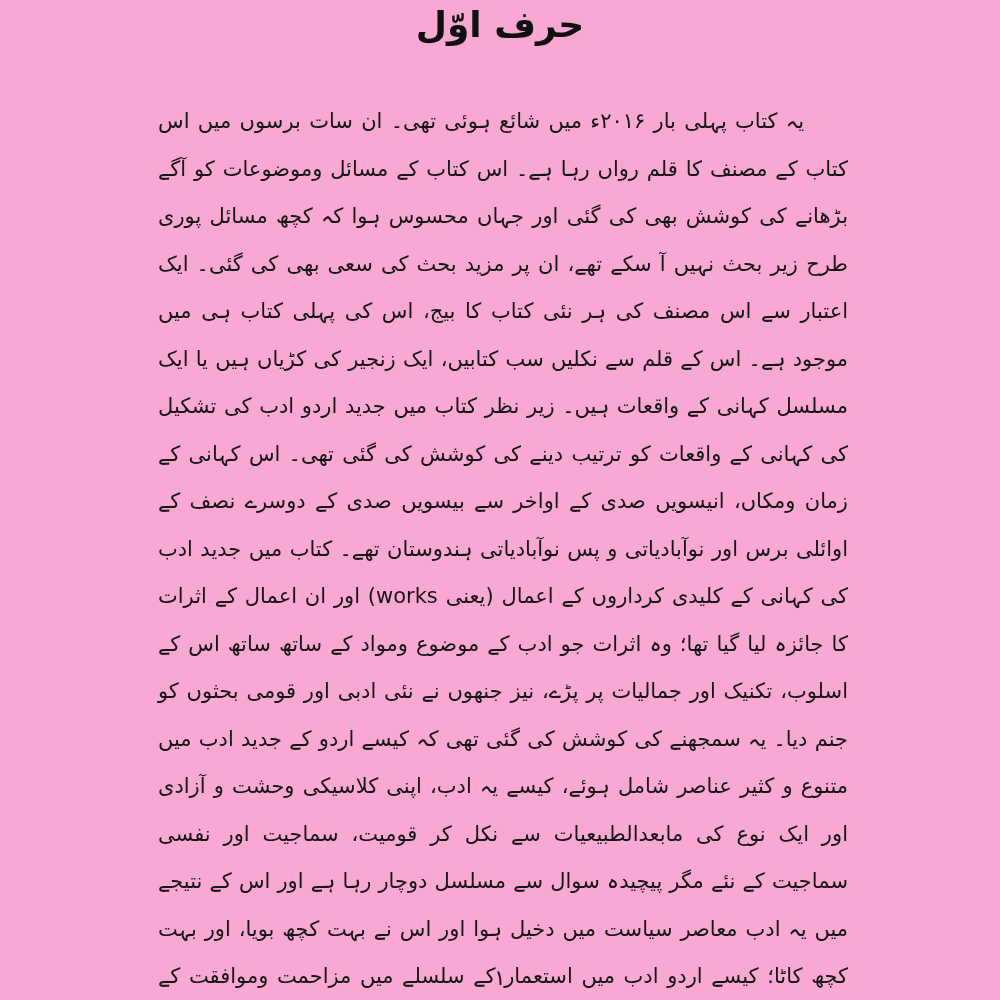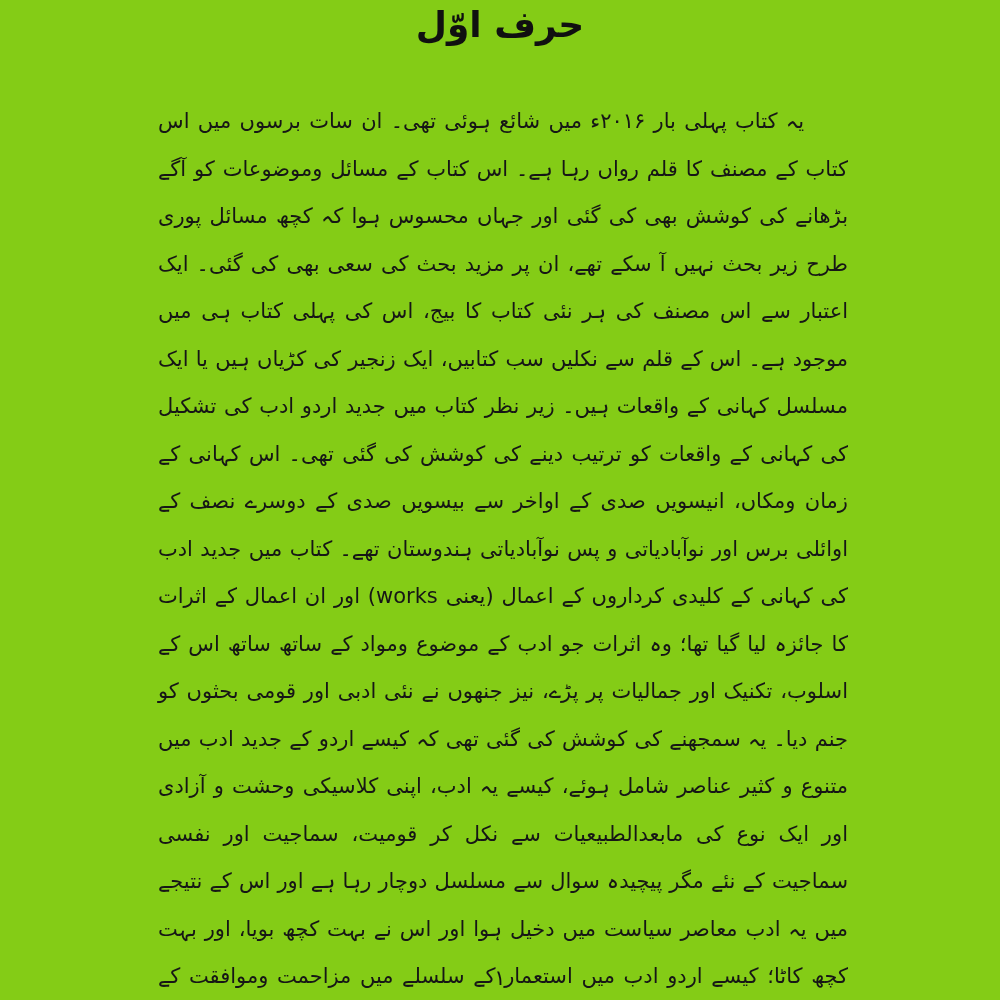--- a/index.html
+++ b/index.html
@@ -4,21 +4,21 @@
 <style>
   html, body {
     margin: 0;
     padding: 0;
     background: #ffffff;
   }
   .page {
     position: relative;
     width: 1000px;
     height: 1000px;
-    background: #84cc16;
+    background: #f9a8d4;
     overflow: hidden;
     font-family: "DejaVu Sans", sans-serif;
     color: #141414;
   }
   .page-title {
     position: absolute;
     top: 0;
     left: 0;
     right: 0;
     margin: 0;

